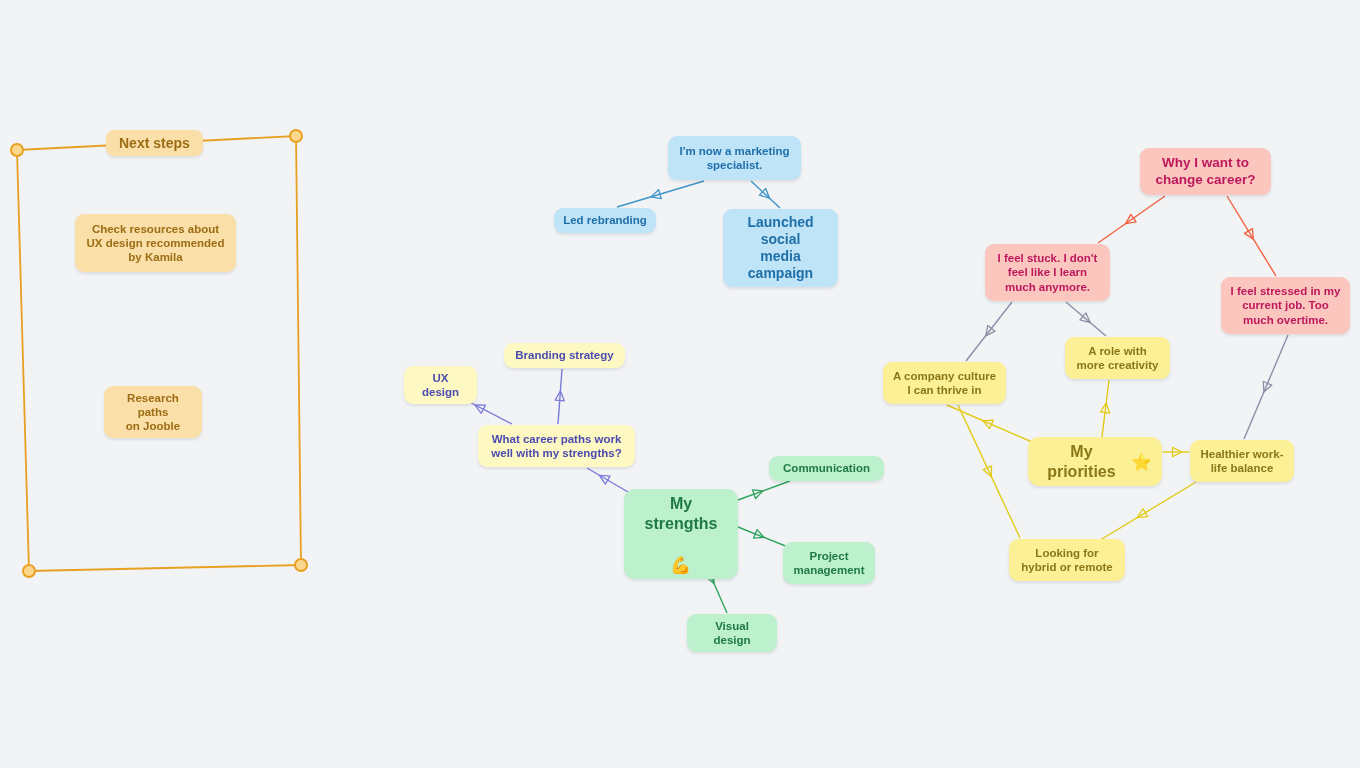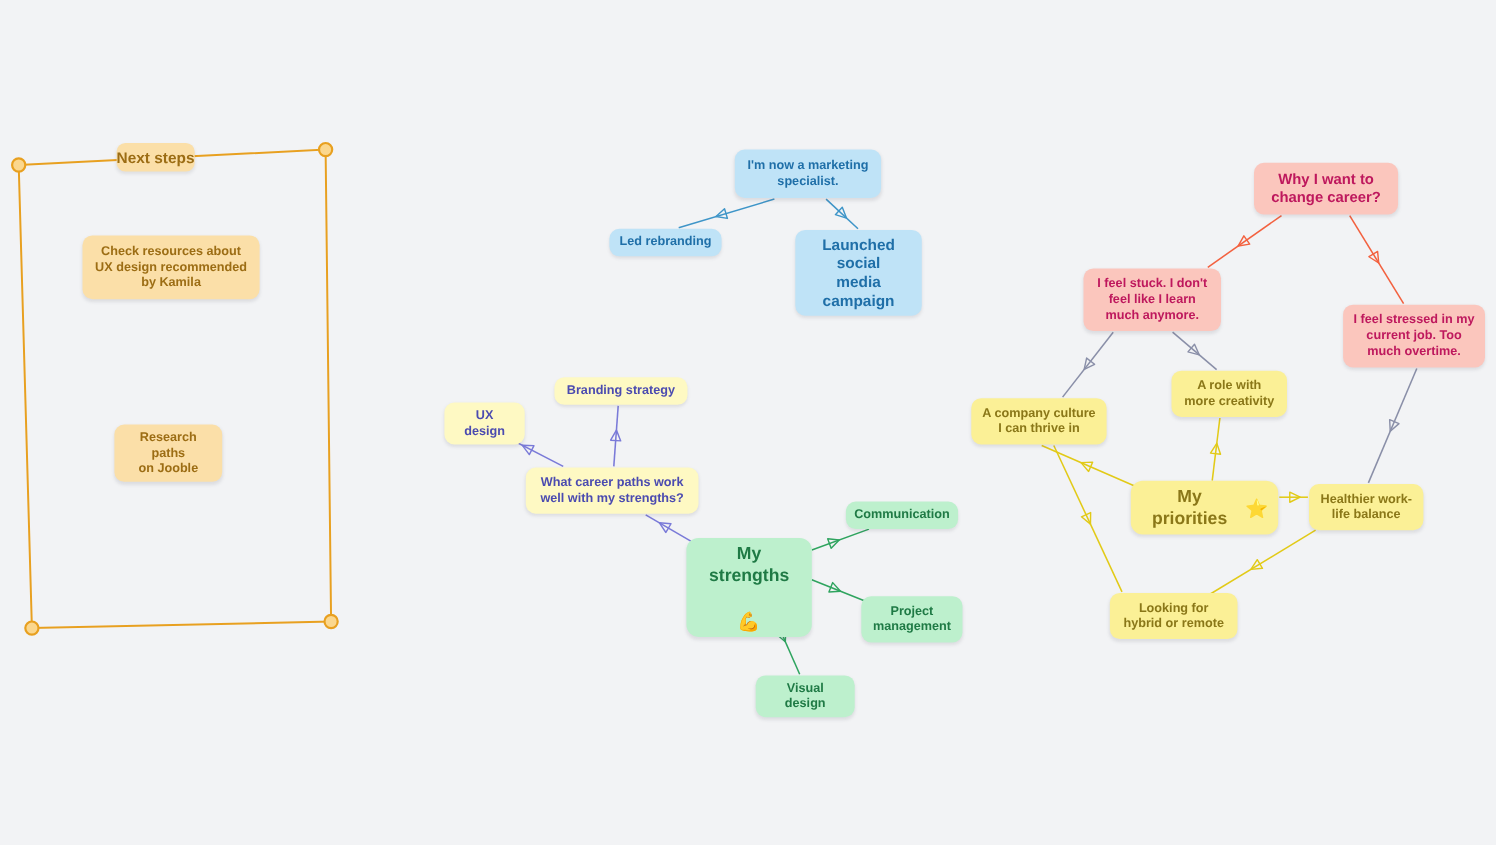--- a/index.html
+++ b/index.html
@@ -64,21 +64,21 @@
   }
 
   
   #frame-label {
     position: absolute;
     background: #fbdfa8;
     color: #9c6d14;
     font-weight: bold;
     font-size: 14px;
     border-radius: 8px;
-    padding: 5px 0;
+    padding: 5px 13px;
     box-shadow: 0 2px 3px rgba(80,80,90,0.12);
   }
   .frame-handle {
     position: absolute;
     width: 14px;
     height: 14px;
     border-radius: 50%;
     background: #fbd78e;
     border: 2.5px solid #e8a020;
     box-sizing: border-box;
@@ -185,21 +185,21 @@
       <div class="node blue" style="left: 668px; top: 136px; width: 133px; min-height: 44px; font-size: 11.5px;"><span>I'm now a marketing
 specialist.</span></div>
       <div class="node blue" style="left: 554px; top: 208px; width: 102px; min-height: 25px; font-size: 11.5px;"><span>Led rebranding</span></div>
       <div class="node blue" style="left: 723px; top: 209px; width: 115px; min-height: 42px; font-size: 14px;"><span>Launched social
 media campaign</span></div>
       <div class="node purple" style="left: 404px; top: 366px; width: 73px; min-height: 25px; font-size: 11.5px;"><span>UX design</span></div>
       <div class="node purple" style="left: 504px; top: 343px; width: 121px; min-height: 25px; font-size: 11.5px;"><span>Branding strategy</span></div>
       <div class="node purple" style="left: 478px; top: 425px; width: 157px; min-height: 42px; font-size: 11.5px;"><span>What career paths work
 well with my strengths?</span></div>
       <div class="node green big" style="left: 624px; top: 489px; width: 114px; min-height: 47px; font-size: 16px; gap: 23px;"><span>My strengths</span><span class="emoji">💪</span></div>
-      <div class="node green" style="left: 769px; top: 456px; width: 102px; min-height: 25px; font-size: 11.5px;"><span>Communication</span></div>
+      <div class="node green" style="left: 769px; top: 456px; width: 115px; min-height: 25px; font-size: 11.5px;"><span>Communication</span></div>
       <div class="node green" style="left: 783px; top: 542px; width: 92px; min-height: 42px; font-size: 11.5px;"><span>Project
 management</span></div>
       <div class="node green" style="left: 687px; top: 614px; width: 90px; min-height: 25px; font-size: 11.5px;"><span>Visual design</span></div>
       <div class="node red" style="left: 1140px; top: 148px; width: 131px; min-height: 47px; font-size: 13.5px;"><span>Why I want to
 change career?</span></div>
       <div class="node red" style="left: 985px; top: 244px; width: 125px; min-height: 57px; font-size: 11.5px;"><span>I feel stuck. I don't
 feel like I learn
 much anymore.</span></div>
       <div class="node red" style="left: 1221px; top: 277px; width: 129px; min-height: 57px; font-size: 11.5px;"><span>I feel stressed in my
 current job. Too

